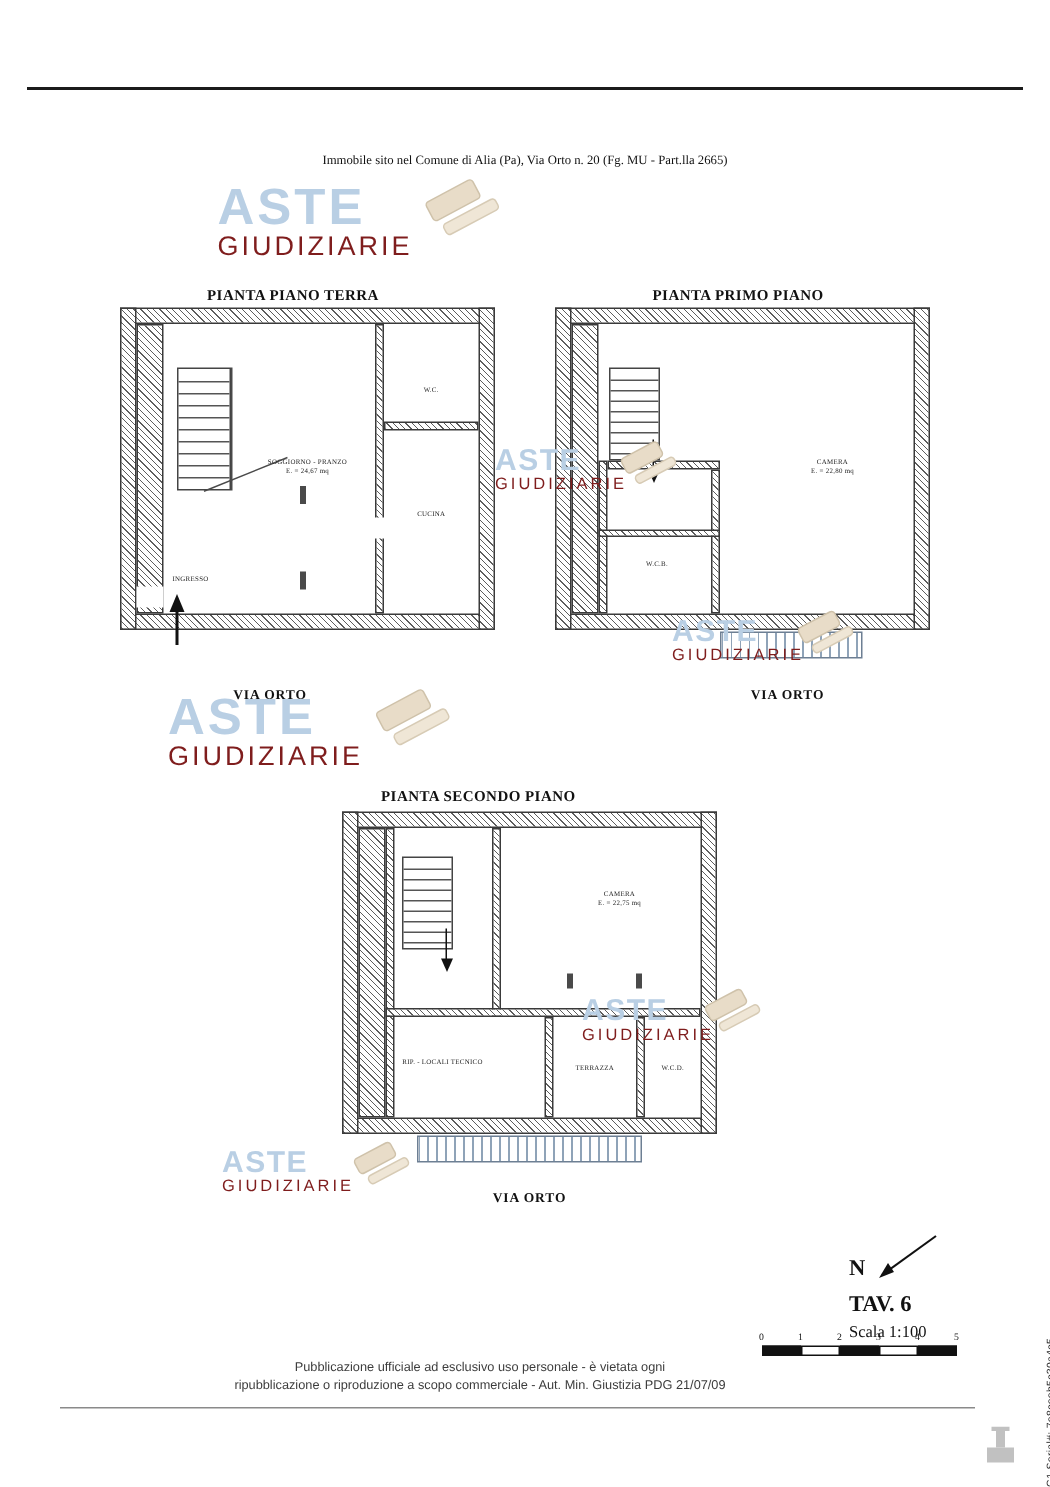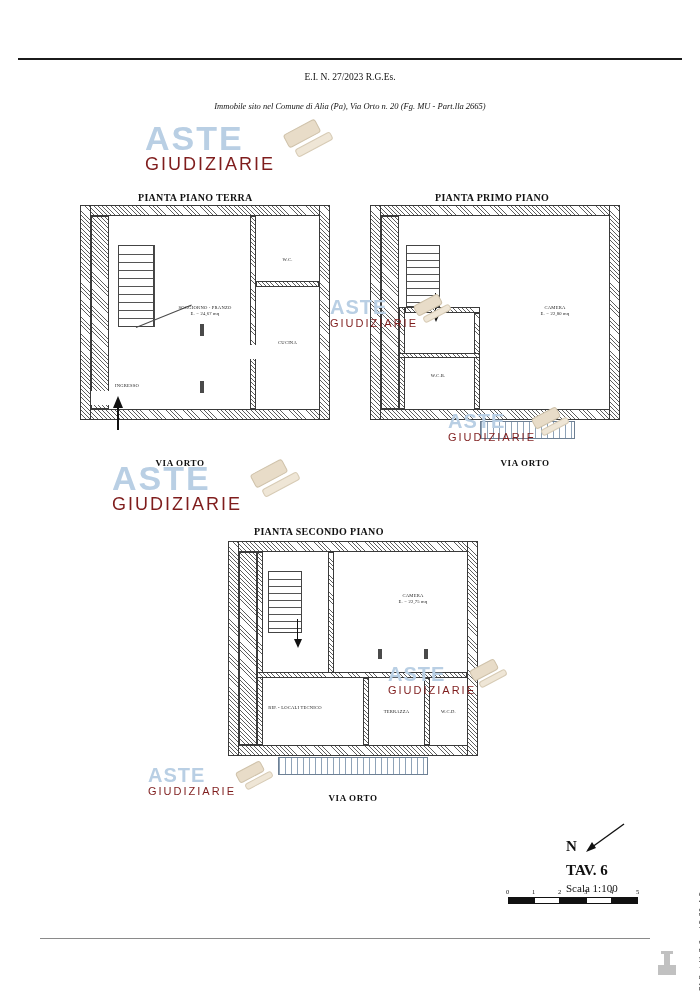--- a/index.html
+++ b/index.html
@@ -23,21 +23,20 @@
     position:absolute;top:58px;left:18px;width:664px;height:2px;
     background:#1b1b1b;
   }
   .hdr-sub1{
     position:absolute;top:72px;left:0;width:700px;text-align:center;
     font-size:9.5px;
   }
   .hdr-sub2{
     position:absolute;top:101px;left:0;width:700px;text-align:center;
     font-size:8.5px;
-    font-style:italic;
   }
 
   
   .cap{position:absolute;font-size:10px;font-weight:bold;letter-spacing:.3px;}
 
   
   .plan{
     position:absolute;
     background:#ffffff;
   }
@@ -145,21 +144,20 @@
     position:absolute;right:22px;bottom:14px;width:22px;height:26px;
     opacity:.55;
   }
 </style>
 </head>
 <body>
 
 <div class="page">
 
   <div class="hdr-rule"></div>
-  <div class="hdr-sub1">E.I.  N. 27/2023 R.G.Es.</div>
   <div class="hdr-sub2">Immobile sito nel Comune di Alia (Pa), Via Orto n. 20 (Fg. MU - Part.lla 2665)</div>
 
   <div class="wm" style="left:145px;top:122px;">
     <div class="aste">ASTE</div>
     <div class="giu">GIUDIZIARIE</div>
   </div>
   <div class="gavel" style="left:278px;top:120px;width:60px;height:46px;">
     <div class="head" style="left:6px;top:6px;"></div>
     <div class="handle" style="left:16px;top:20px;"></div>
   </div>
@@ -351,20 +349,24 @@
     <div class="bar" style="left:78px;top:7px;width:26px;background:#fff;"></div>
     <div class="bar" style="left:104px;top:7px;width:26px;background:#111;"></div>
     <div class="tick" style="left:-2px;top:-2px;">0</div>
     <div class="tick" style="left:24px;top:-2px;">1</div>
     <div class="tick" style="left:50px;top:-2px;">2</div>
     <div class="tick" style="left:76px;top:-2px;">3</div>
     <div class="tick" style="left:102px;top:-2px;">4</div>
     <div class="tick" style="left:128px;top:-2px;">5</div>
   </div>
 
+  <div class="foot-note">
+    <span>Pubblicazione ufficiale ad esclusivo uso personale - è vietata ogni</span><br>
+    <span>ripubblicazione o riproduzione a scopo commerciale - Aut. Min. Giustizia PDG 21/07/09</span>
+  </div>
   <div class="foot-rule"></div>
 
   <div class="vsig">Firmato Da: SALVATORE VIVIRITO Emesso Da: ARUBAPEC EU QUALIFIED CERTIFICATES CA G1 Serial#: 7e8ceeb5c30a4c5</div>
 
   <svg class="stamp" viewBox="0 0 22 26">
     <rect x="2" y="14" width="18" height="10" fill="#8f8f8f"></rect>
     <rect x="8" y="2" width="6" height="12" fill="#8f8f8f"></rect>
     <rect x="5" y="0" width="12" height="3" fill="#8f8f8f"></rect>
   </svg>
 

